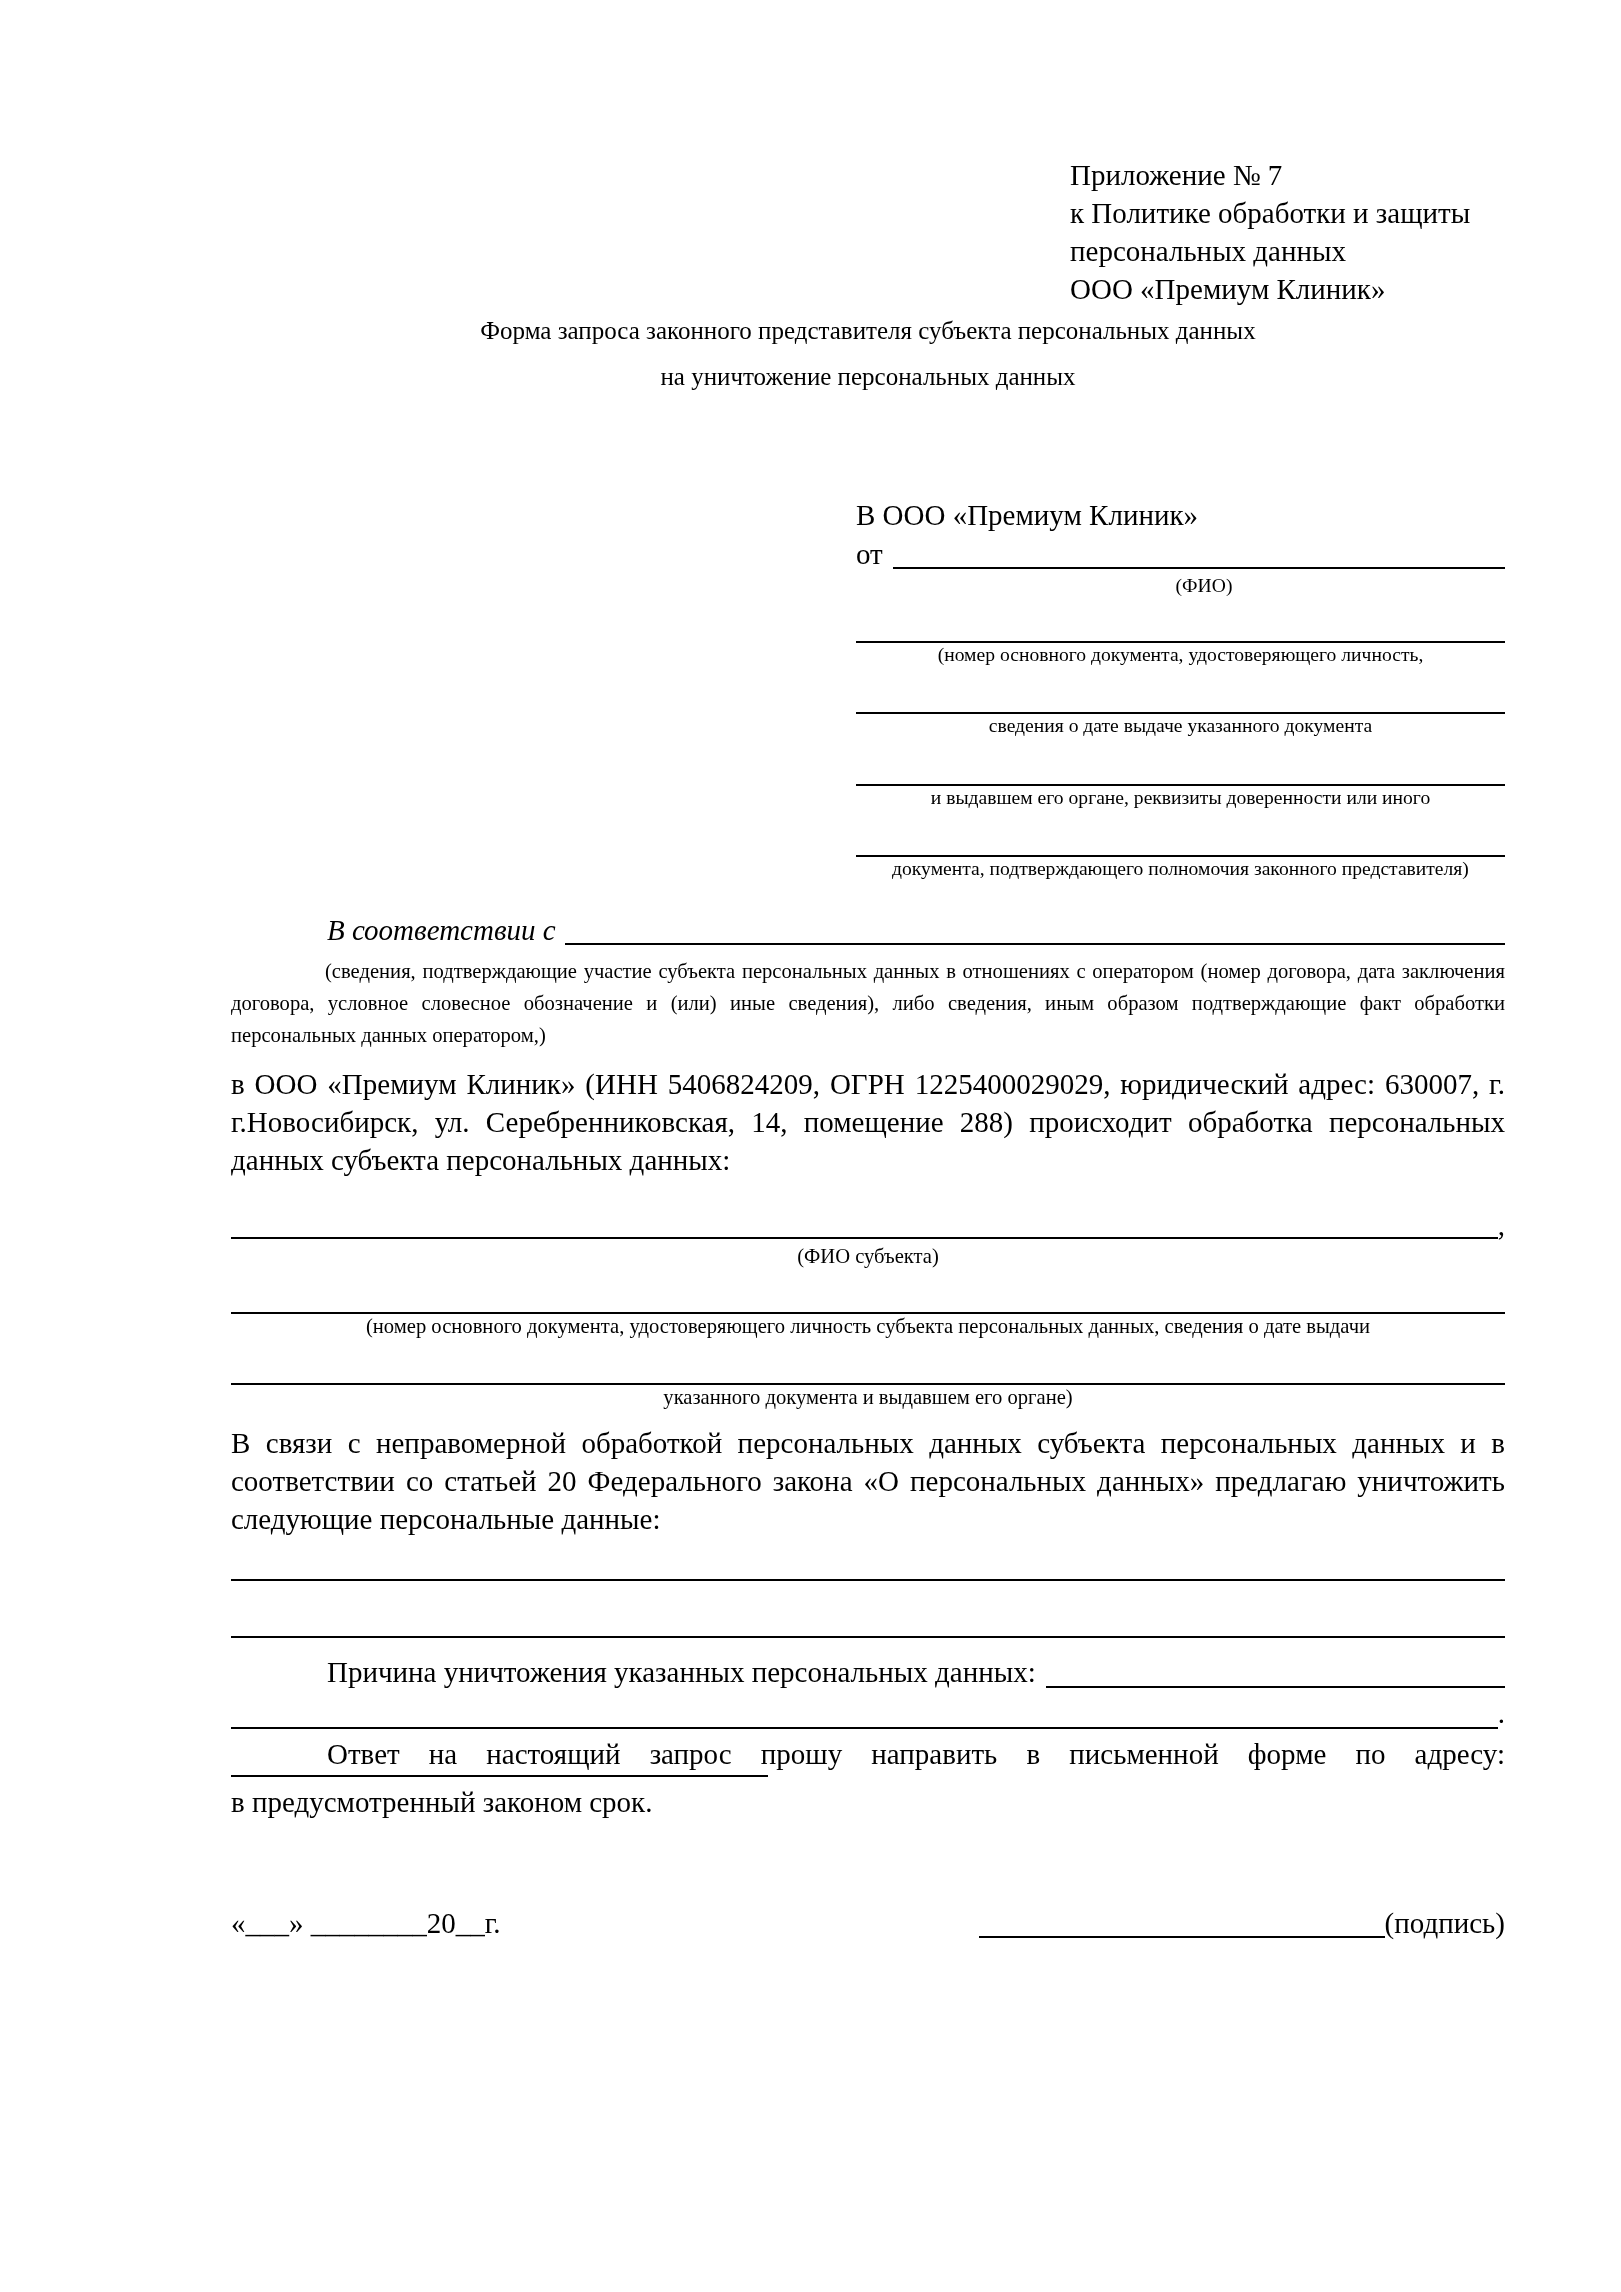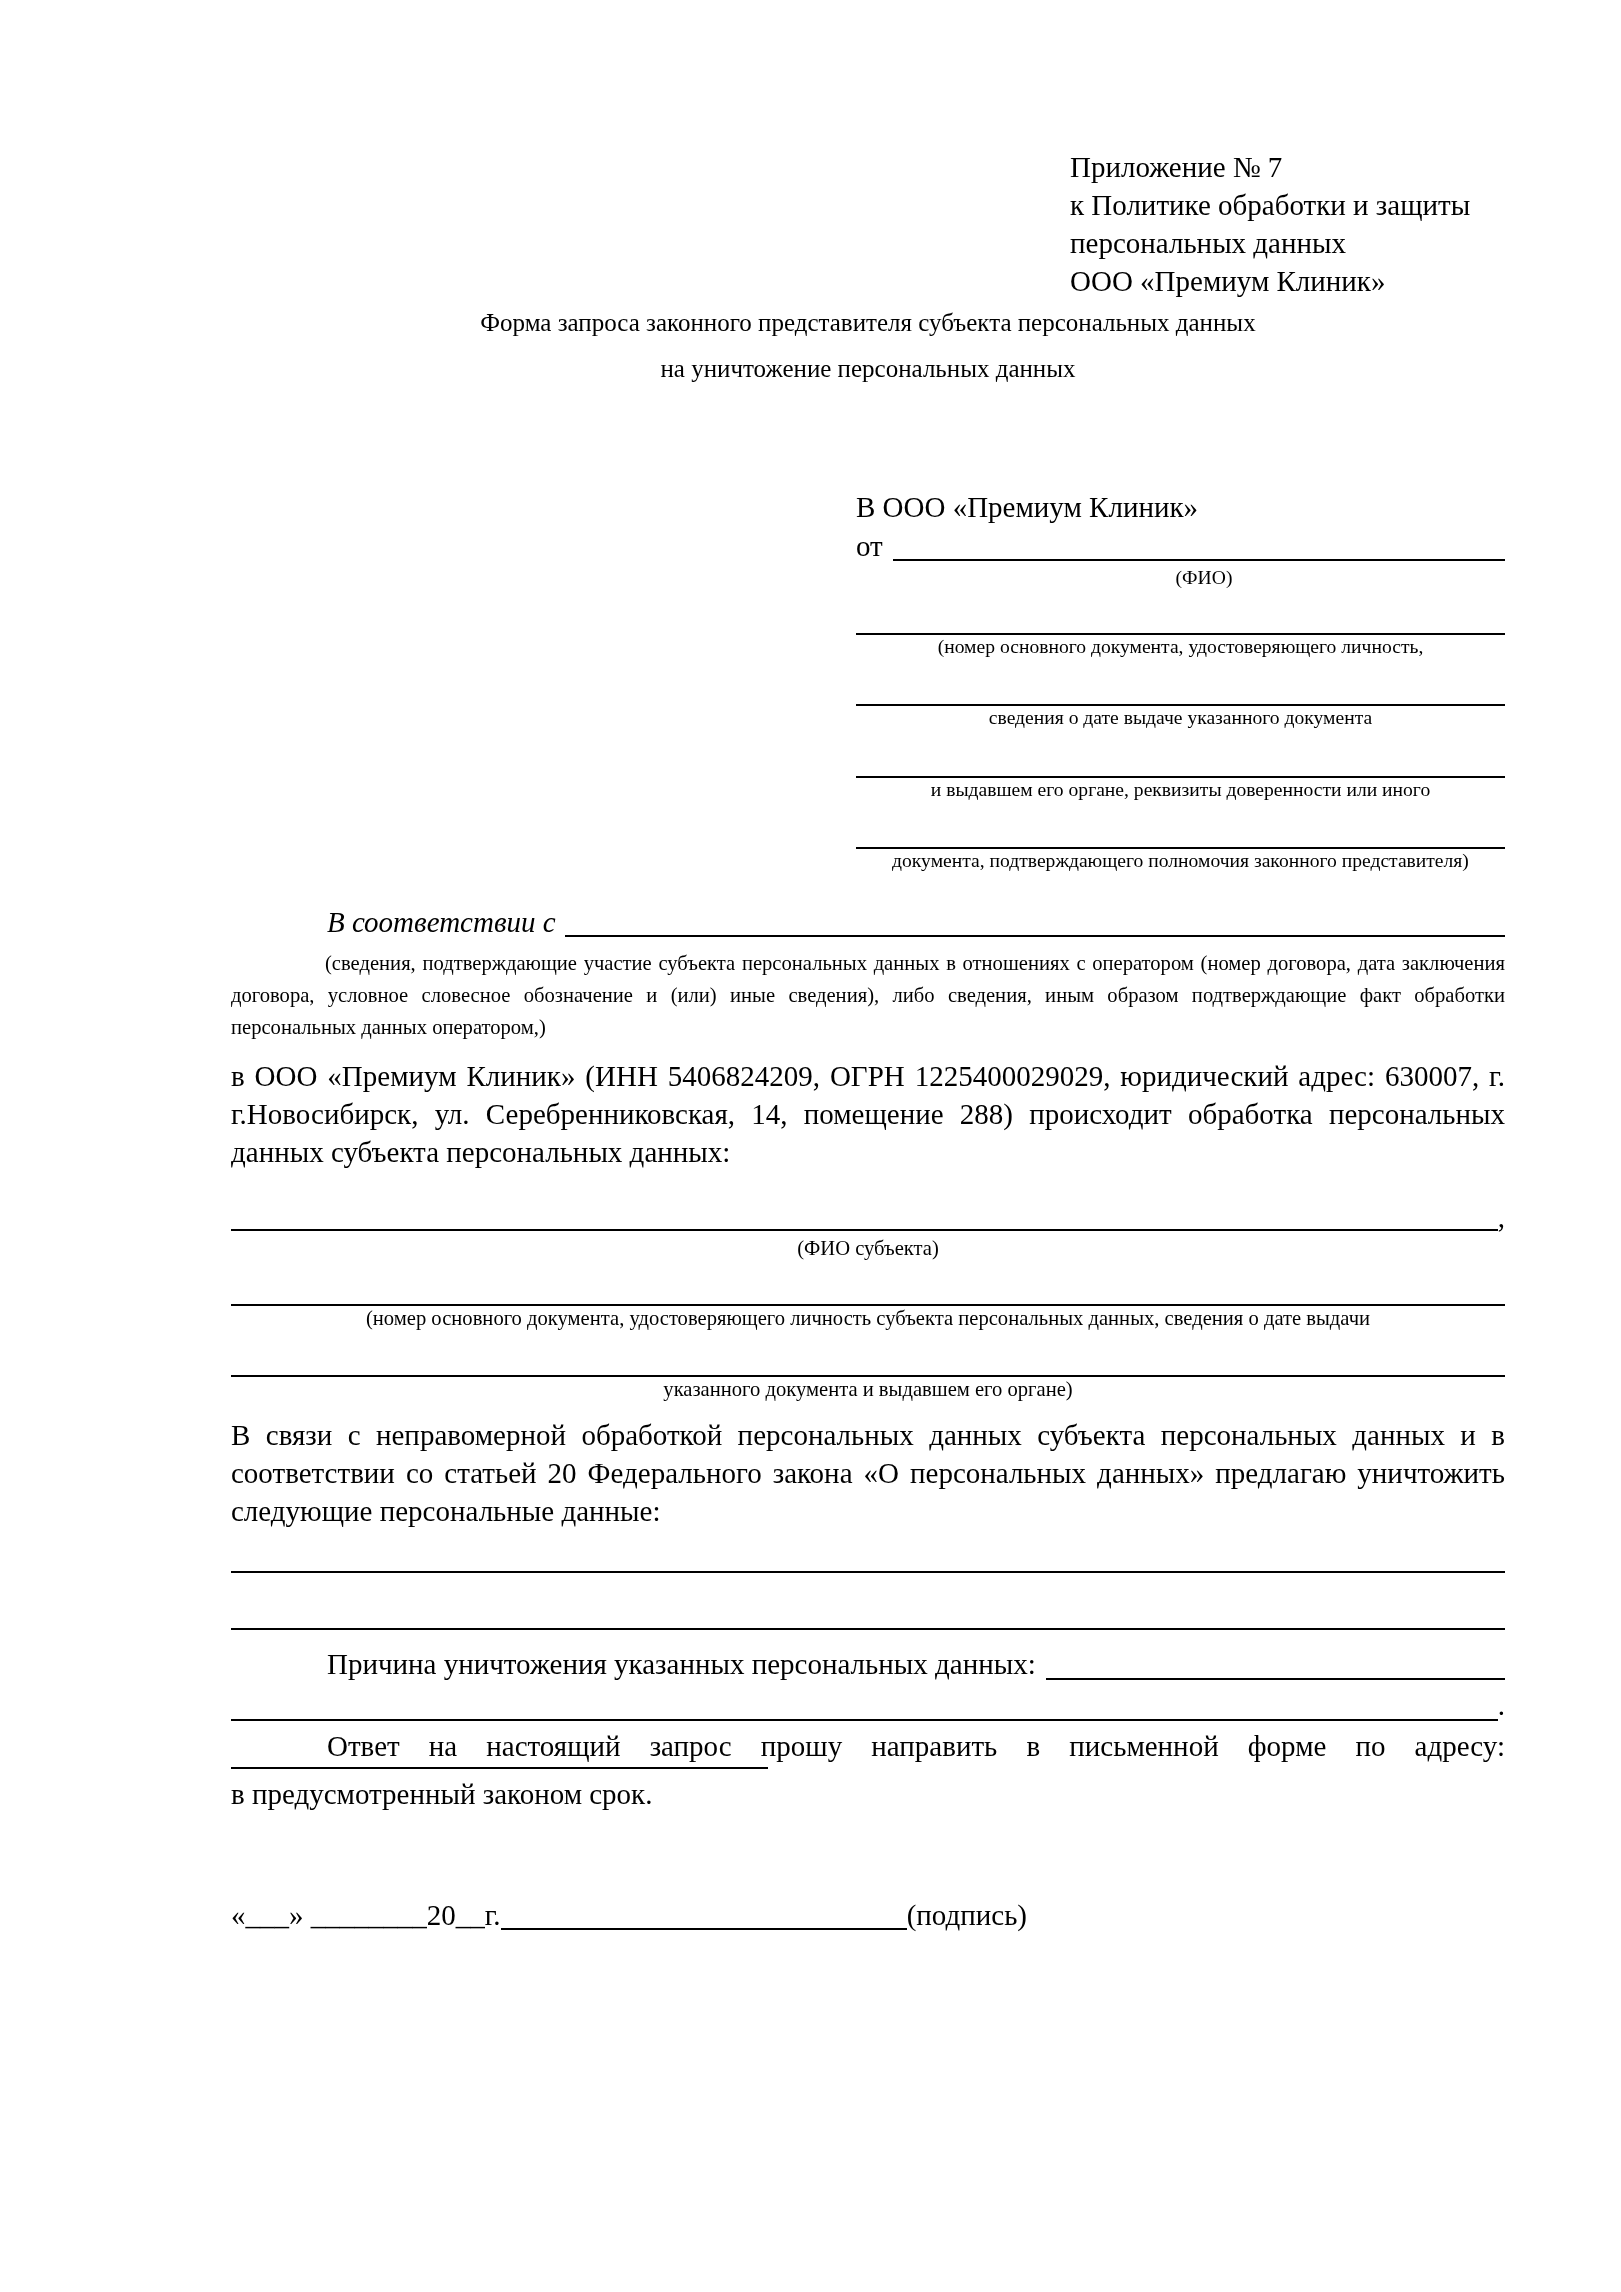--- a/index.html
+++ b/index.html
@@ -5,21 +5,21 @@
   html,body { margin:0; padding:0; background:#ffffff; }
   .page {
     position:relative;
     width:1621px; height:2293px;
     background:#ffffff;
     color:#000000;
     font-family:"Liberation Serif","DejaVu Serif",serif;
     font-size:29px;
     overflow:hidden;
   }
-  .content { position:absolute; left:231px; top:8px; width:1274px; }
+  .content { position:absolute; left:231px; top:16px; width:1274px; }
 
   
   .appendix { margin-top:140px; margin-left:839px; line-height:38px; }
 
   
   .doc-title { text-align:center; font-weight:normal; font-size:25px; line-height:46px; }
 
   
   .addressee { margin-top:96px; margin-left:625px; width:649px; line-height:39px; }
   .row { display:flex; }
@@ -41,21 +41,21 @@
   .free-blank { height:41px; border-bottom:2.9px solid #000; }
   .free-blank.second { height:55px; }
   .reason-row { margin-top:13.7px; line-height:41px; }
   .reason-row .lbl { white-space:nowrap; padding-left:96px; }
   .period-row { line-height:41px; }
   .reply { line-height:41px; text-align:justify; text-align-last:justify; text-indent:96px; }
   .tail-row { line-height:41px;flex-direction:column; }
   .tail-row .fill-fixed { width:537px; border-bottom:2.9px solid #000; margin:0 0 4.9px 0; }
 
   
-  .footer-row { margin-top:80px; display:flex; line-height:41px; }
+  .footer-row { margin-top:80px; display:flex; justify-content:space-between; line-height:41px; }
   .sig-group { display:flex; }
   .sig-line { width:406px; border-bottom:2.9px solid #000; margin-bottom:5.9px; }
 </style>
 </head>
 <body>
 
 <div class="page">
   <div class="content">
 
     <div class="appendix">

